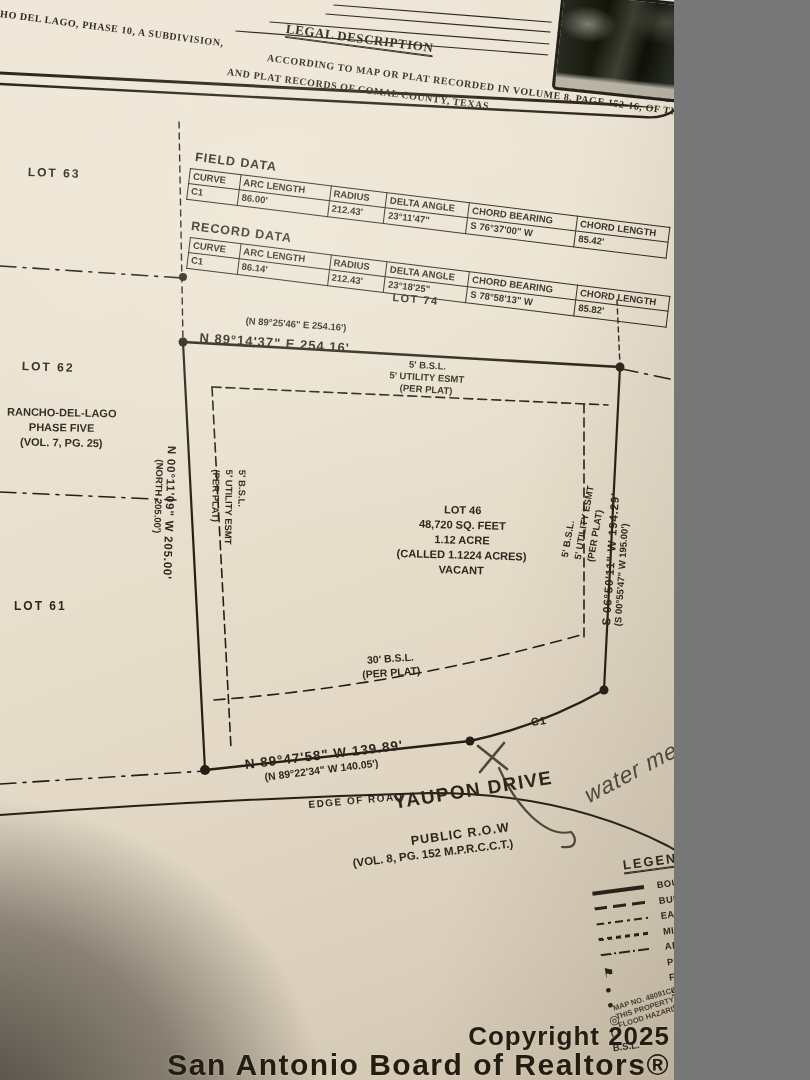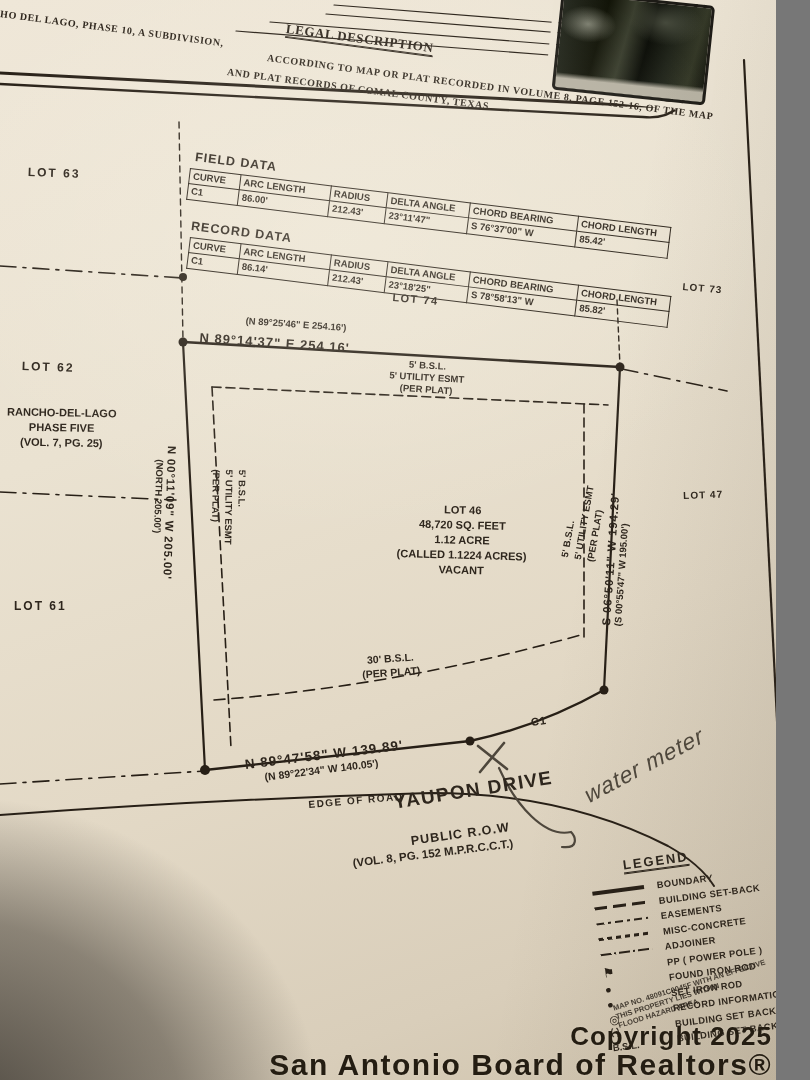--- a/index.html
+++ b/index.html
@@ -1,16 +1,16 @@
 <!DOCTYPE html>
 <html><head>
 <meta charset="utf-8">
 <style>
   html,body{margin:0;padding:0;background:#777;}
-  #page{position:relative;width:776px;height:1080px;overflow:hidden;
+  #page{position:relative;width:674px;height:1080px;overflow:hidden;
     background:linear-gradient(160deg,#efe7d8 0%,#eae2d1 35%,#e3d9c6 62%,#d9ceba 86%,#cfc3ad 100%);
     font-family:"Liberation Sans",sans-serif;color:#2b241c;}
   .lbl{position:absolute;font-family:"Liberation Sans",sans-serif;font-weight:bold;
     color:#2e261d;white-space:nowrap;transform-origin:left top;line-height:1.15;}
   .serif{font-family:"Liberation Serif",serif;letter-spacing:.6px;}
   .ctr{text-align:center;}
   svg{position:absolute;left:0;top:0;z-index:2;}
   .lbl{z-index:5;}
   
   .dbl-underline{border-bottom:1.6px solid #2a2218;text-decoration:underline;

